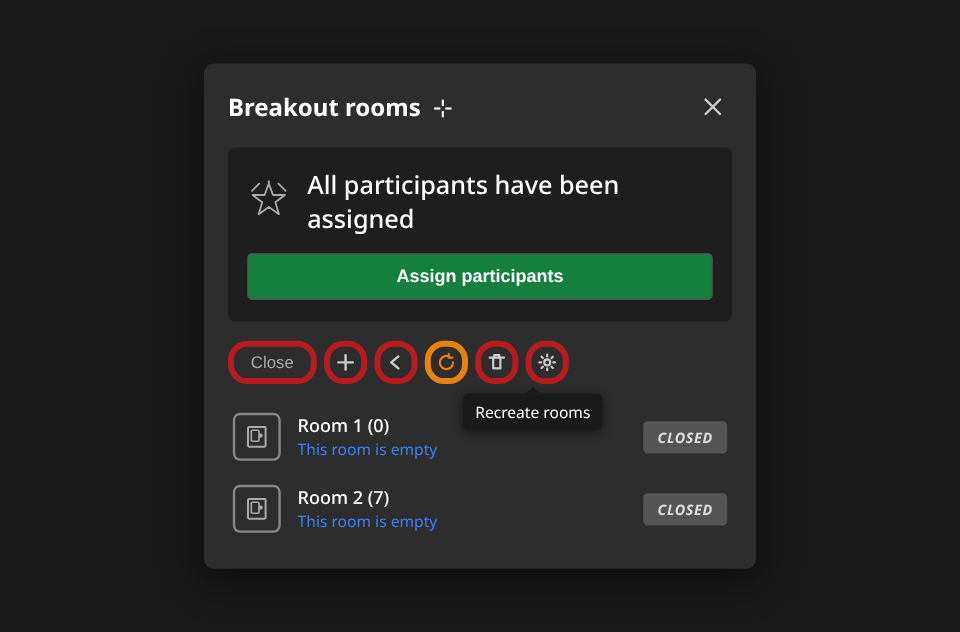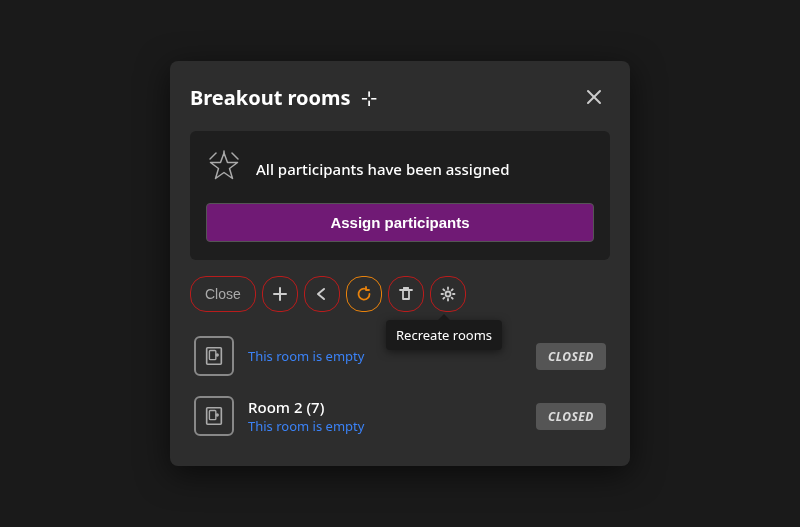--- a/index.html
+++ b/index.html
@@ -75,47 +75,47 @@
     }
 
     .star-icon {
       color: #cccccc;
       font-size: 32px;
       line-height: 1;
     }
 
     .participants-text {
       color: #ffffff;
-      font-size: 15px;
+      font-size: 21px;
       font-weight: 500;
     }
 
     .assign-btn {
       width: 100%;
-      background: #701a75;
+      background: #15803d;
       border: 1px solid #555;
       border-radius: 4px;
       color: #ffffff;
       font-size: 15px;
       font-weight: 600;
       padding: 10px;
       cursor: pointer;
     }
 
     .toolbar {
       display: flex;
       align-items: center;
       gap: 6px;
       margin-bottom: 14px;
       position: relative;
     }
 
     .toolbar-btn {
       background: none;
-      border: 1px solid #b91c1c;
+      border: 5px solid #b91c1c;
       border-radius: 16px;
       color: #cccccc;
       cursor: pointer;
       display: flex;
       align-items: center;
       justify-content: center;
       padding: 6px 10px;
       font-size: 14px;
       height: 36px;
     }
@@ -303,20 +303,21 @@
 
     <div class="room-item">
       <div class="room-icon">
         <svg viewBox="0 0 24 24">
           <rect x="4" y="3" width="16" height="18" rx="1" stroke="#aaa" stroke-width="1.8"></rect>
           <rect x="7" y="6" width="7" height="10" rx="1" stroke="#aaa" stroke-width="1.5"></rect>
           <circle cx="15.5" cy="11" r="1" fill="#aaa"></circle>
         </svg>
       </div>
       <div class="room-info">
+        <div class="room-name">Room 1 (0)</div>
         <div class="room-status">This room is empty</div>
       </div>
       <span class="closed-badge">CLOSED</span>
     </div>
 
     <div class="room-item">
       <div class="room-icon">
         <svg viewBox="0 0 24 24">
           <rect x="4" y="3" width="16" height="18" rx="1" stroke="#aaa" stroke-width="1.8"></rect>
           <rect x="7" y="6" width="7" height="10" rx="1" stroke="#aaa" stroke-width="1.5"></rect>

